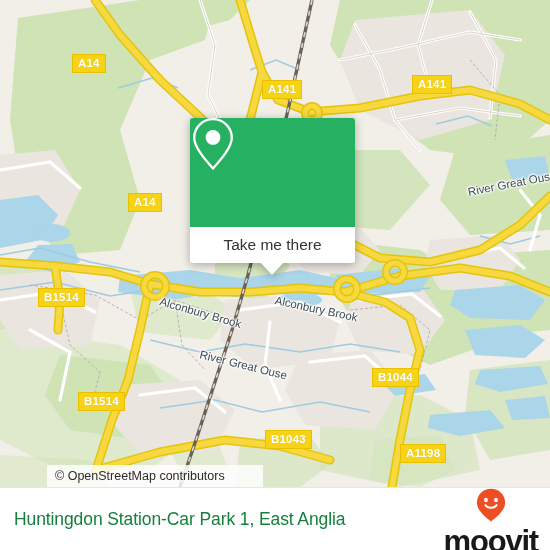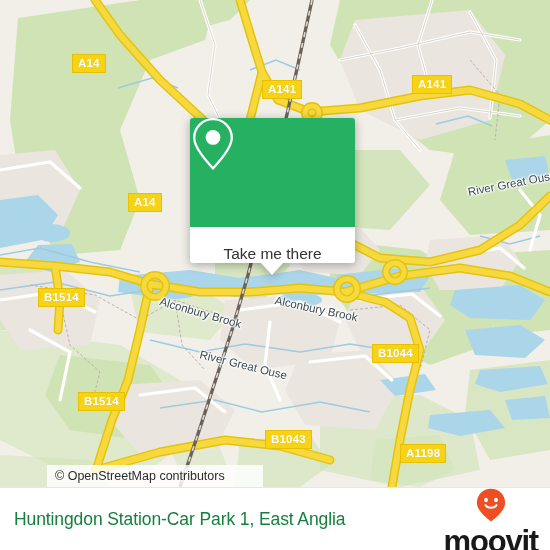--- a/index.html
+++ b/index.html
@@ -39,21 +39,21 @@
     position:absolute;left:190px;top:118px;width:165px;height:145px;
     filter:drop-shadow(0 2px 5px rgba(0,0,0,0.30));
   }
   #popup-head{
     position:relative;width:165px;height:109px;background:#25b161;
     border-radius:3px 3px 0 0;display:flex;align-items:center;justify-content:center;
   }
   #popup-pin{width:46px;height:56px;display:block;margin-top:-2px;}
   #popup-foot{
     position:relative;width:165px;height:36px;background:#fff;border-radius:0 0 3px 3px;
-    display:flex;align-items:flex-end;justify-content:center;
+    display:flex;align-items:center;justify-content:center;
   }
   #popup-label{font-size:15.5px;color:#333;letter-spacing:0px;}
   #popup-tail{
     position:absolute;left:70px;top:144px;width:0;height:0;
     border-left:12px solid transparent;border-right:12px solid transparent;
     border-top:13px solid #fff;
   }
 
   
   .shield{
@@ -224,21 +224,21 @@
         </g>
 
       </g>
     </svg>
 
     <div class="shield" style="left:72px;top:54px">A14</div>
     <div class="shield" style="left:262px;top:80px">A141</div>
     <div class="shield" style="left:412px;top:75px">A141</div>
     <div class="shield" style="left:128px;top:193px">A14</div>
     <div class="shield" style="left:38px;top:288px">B1514</div>
-    <div class="shield" style="left:372px;top:344px">B1044</div>
+    <div class="shield" style="left:372px;top:368px">B1044</div>
     <div class="shield" style="left:78px;top:392px">B1514</div>
     <div class="shield" style="left:265px;top:430px">B1043</div>
     <div class="shield" style="left:400px;top:444px">A1198</div>
 
     <div class="wlabel" style="left:468px;top:186px;transform:rotate(-11deg)">River Great Ouse</div>
     <div class="wlabel" style="left:160px;top:295px;transform:rotate(16deg)">Alconbury Brook</div>
     <div class="wlabel" style="left:275px;top:294px;transform:rotate(12deg)">Alconbury Brook</div>
     <div class="wlabel" style="left:200px;top:348px;transform:rotate(14deg)">River Great Ouse</div>
 
     <div id="popup">

